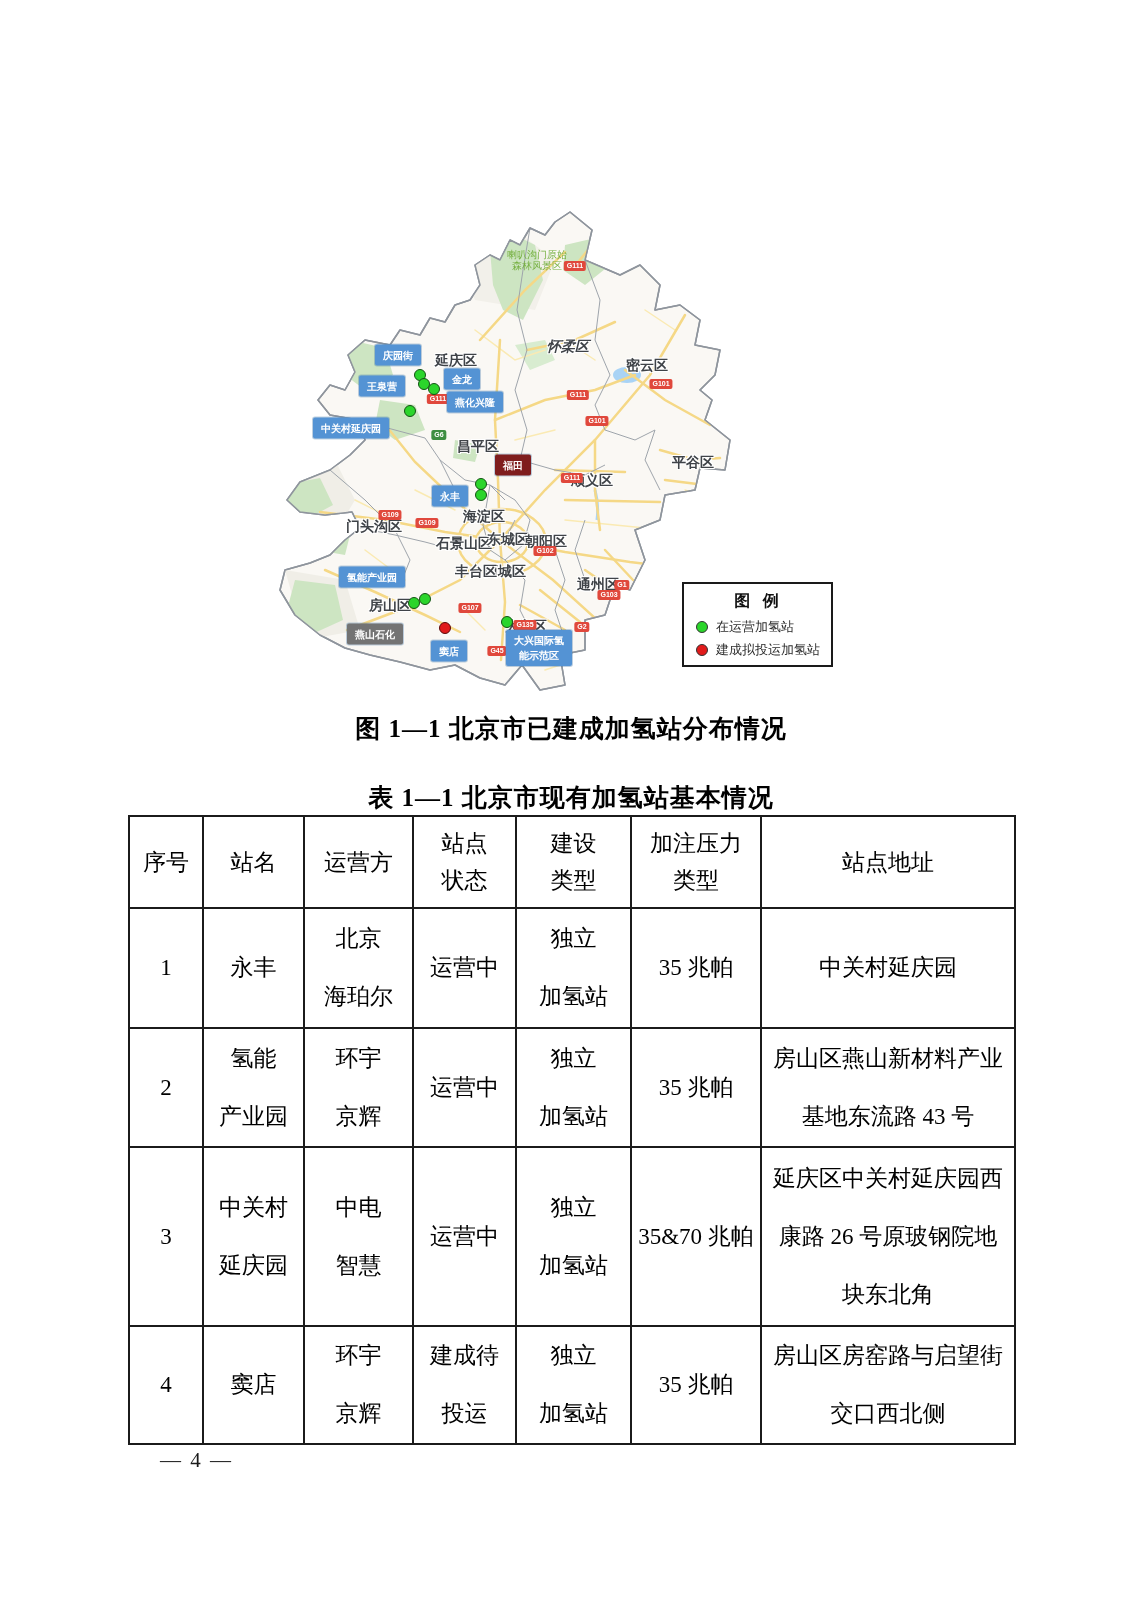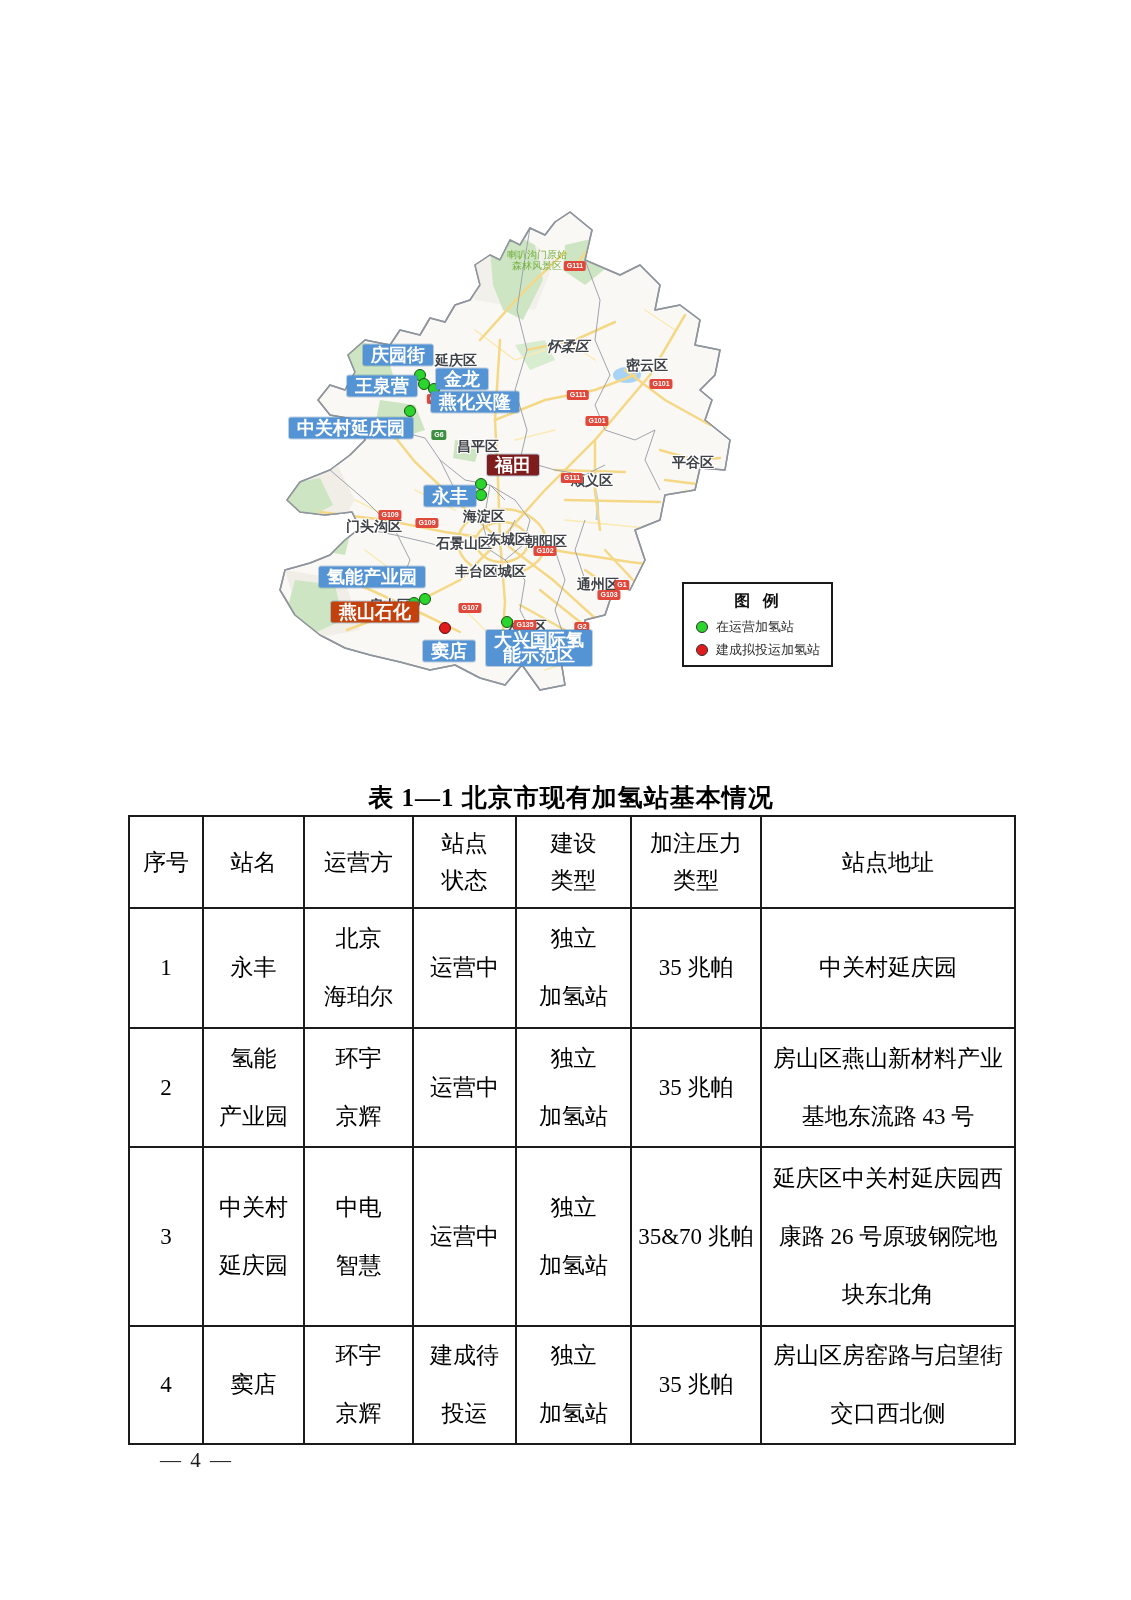--- a/index.html
+++ b/index.html
@@ -14,21 +14,21 @@
   .overlay { position:absolute; left:0; top:0; width:100%; height:100%; }
   .district-label {
     position:absolute; transform:translate(-50%,-50%);
     font-family:"Liberation Sans","DejaVu Sans",sans-serif;
     font-size:14px; font-weight:bold; color:#3f4348; white-space:nowrap;
     text-shadow:-1px -1px 0 #fff,1px -1px 0 #fff,-1px 1px 0 #fff,1px 1px 0 #fff,0 0 2px #fff;
   }
   .station-label {
     position:absolute; transform:translate(-50%,-50%);
     font-family:"Liberation Sans","DejaVu Sans",sans-serif;
-    font-size:18px; font-weight:bold; color:#ffffff; background:#5493d4;
+    font-size:10px; font-weight:bold; color:#ffffff; background:#5493d4;
     padding:3px 8px; border-radius:2px; white-space:pre-line; text-align:center;
     line-height:15px; box-shadow:0 0 0 1px rgba(70,120,170,.35);
   }
   .road-badge {
     position:absolute; transform:translate(-50%,-50%);
     font-family:"Liberation Sans","DejaVu Sans",sans-serif;
     font-size:7px; font-weight:bold; color:#fff; background:#e0483c;
     padding:1px 3px; border-radius:2px; white-space:nowrap; line-height:8px;
   }
   .road-badge.green { background:#3e8e41; }
@@ -222,41 +222,42 @@
         <div class="map-dot" style="left: 242px; top: 432px; background: rgb(43, 213, 43);"></div>
         <div class="map-dot red" style="left: 180px; top: 438px; background: rgb(225, 27, 27);"></div>
         <div class="station-label" style="left: 133px; top: 165px; background: rgb(84, 147, 212);">庆园街</div>
         <div class="station-label" style="left: 117px; top: 196px; background: rgb(84, 147, 212);">王泉营</div>
         <div class="station-label" style="left: 197px; top: 189px; background: rgb(84, 147, 212);">金龙</div>
         <div class="station-label" style="left: 210px; top: 212px; background: rgb(84, 147, 212);">燕化兴隆</div>
         <div class="station-label" style="left: 86px; top: 238px; background: rgb(84, 147, 212);">中关村延庆园</div>
         <div class="station-label" style="left: 248px; top: 275px; background: #7f1d1d;">福田</div>
         <div class="station-label" style="left: 185px; top: 306px; background: rgb(84, 147, 212);">永丰</div>
         <div class="station-label" style="left: 107px; top: 387px; background: rgb(84, 147, 212);">氢能产业园</div>
-        <div class="station-label" style="left: 110px; top: 422px; background: #c2410c;">燕山石化</div>
+        <div class="station-label" style="left: 110px; top: 444px; background: #737373;">燕山石化</div>
         <div class="station-label" style="left: 184px; top: 461px; background: rgb(84, 147, 212);">窦店</div>
         <div class="station-label" style="left: 274px; top: 458px; background: rgb(84, 147, 212);">大兴国际氢
 能示范区</div>
       </div>
 
     <div class="legend">
       <div class="legend-title">图 例</div>
       <div>
           <div class="legend-row">
             <span class="legend-dot" style="background: rgb(43, 213, 43);"></span>
             <span class="legend-label">在运营加氢站</span>
           </div>
           <div class="legend-row">
             <span class="legend-dot" style="background: rgb(225, 27, 27);"></span>
             <span class="legend-label">建成拟投运加氢站</span>
           </div>
         </div>
     </div>
   </div>
 
+  <div class="fig-caption">图 1—1  北京市已建成加氢站分布情况</div>
   <div class="tbl-caption">表 1—1  北京市现有加氢站基本情况</div>
 
   <table class="stations">
     <colgroup>
       <col style="width:74px">
         <col style="width:101px">
         <col style="width:109px">
       <col style="width:103px">
         <col style="width:115px">
         <col style="width:130px">

